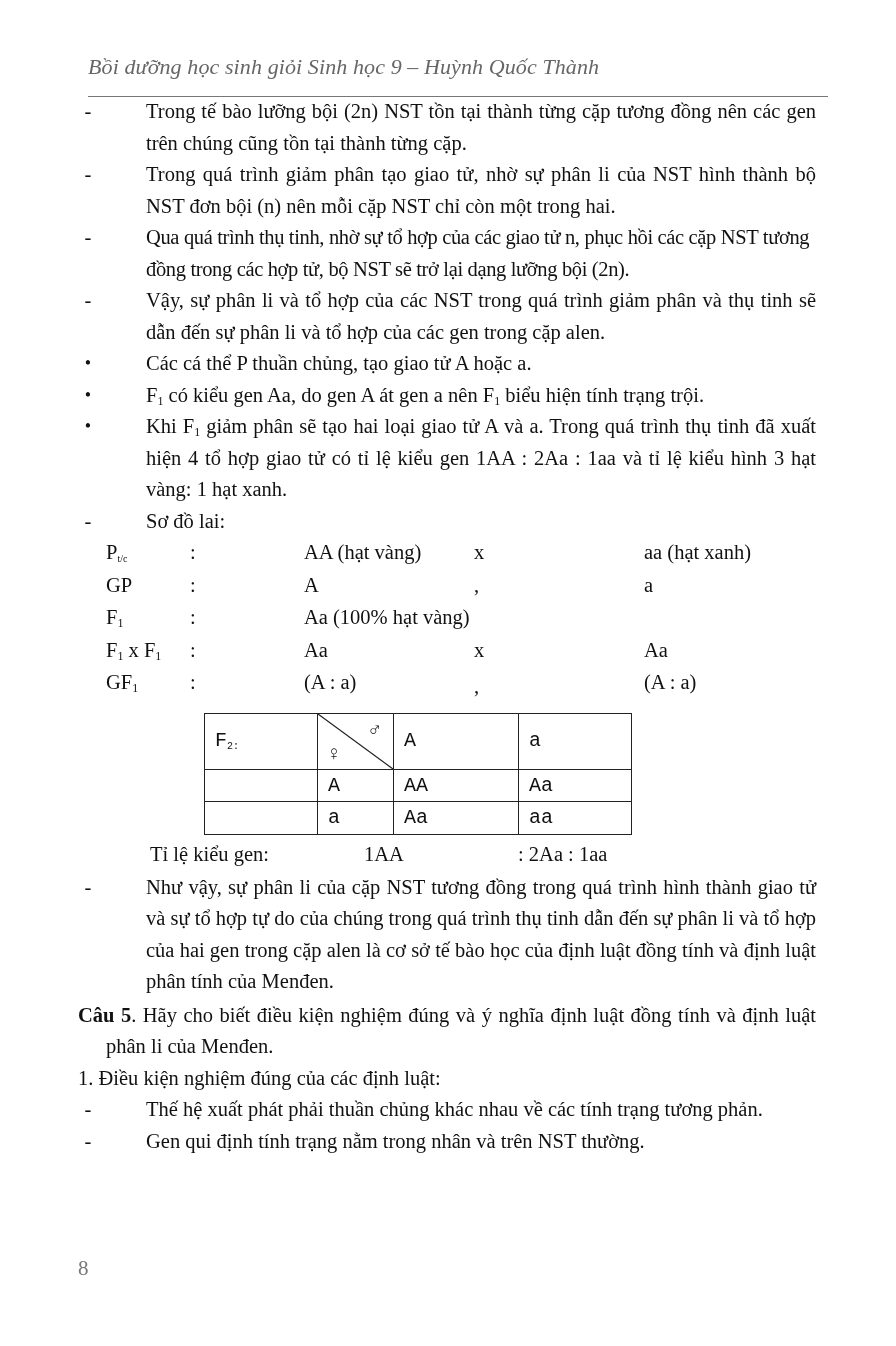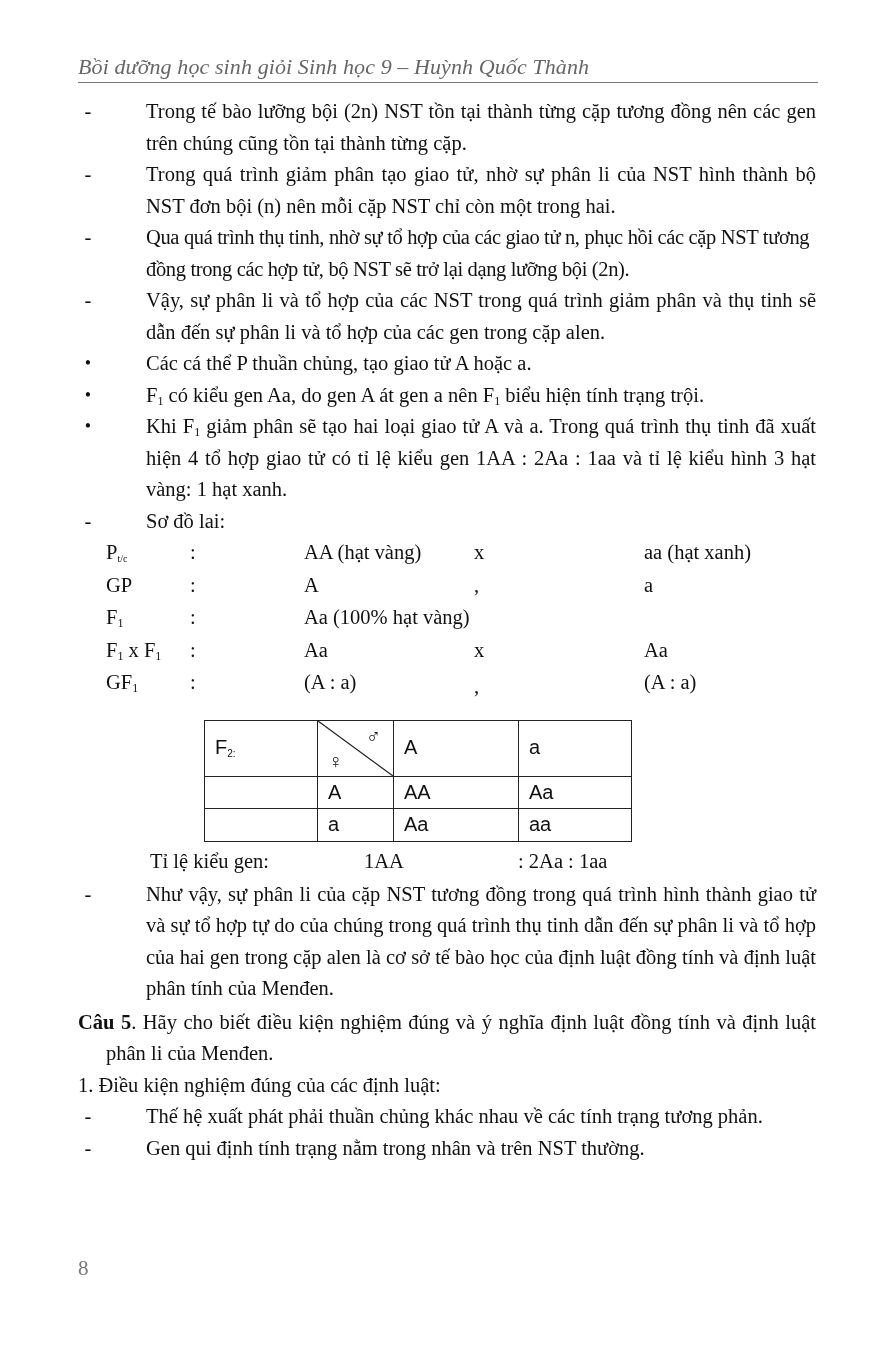--- a/index.html
+++ b/index.html
@@ -2,23 +2,23 @@
 <html><head>
   <meta charset="utf-8">
   <style>
     html, body { margin: 0; padding: 0; background: #ffffff; }
     body {
       width: 896px; height: 1346px; position: relative; overflow: hidden;
       font-family: "DejaVu Serif", "Liberation Serif", serif;
       color: #111111;
     }
     .header {
-      position: absolute; left: 78px; top: 54px; width: 740px;
+      position: absolute; left: 88px; top: 54px; width: 740px;
       border-bottom: 1.5px solid #777777;
-      padding-bottom: 2px;
+      padding-bottom: 16px;
     }
     .header-text {
       font-family: "Liberation Serif", serif;
       font-style: italic; font-size: 22px; color: #666666;
       letter-spacing: 0.1px;
     }
     .content {
       position: absolute; left: 78px; top: 96px; width: 738px;
       font-family: "Liberation Serif", serif;
       font-size: 20.5px; line-height: 31.5px;
@@ -35,22 +35,22 @@
     .scheme { padding-left: 28px; }
     .srow { position: relative; height: 32.5px; }
     .srow > span { position: absolute; top: 0; white-space: nowrap; }
     .c-lab { left: 0; }
     .c-col { left: 84px; }
     .c-left { left: 198px; }
     .c-mid { left: 368px; }
     .c-right { left: 538px; }
 
     table.punnett {
-      border-collapse: collapse; margin-left: 126px; margin-top: 20px;
-      font-family: Liberation Sans, sans-serif; font-size: 20px;
+      border-collapse: collapse; margin-left: 126px; margin-top: 13px;
+      font-family: Liberation Mono, monospace; font-size: 20px;
     }
     table.punnett td {
       border: 1.3px solid #222222; padding: 0 0 0 10px; vertical-align: middle;
     }
     table.punnett tr.r0 td { height: 55px; }
     table.punnett tr.r1 td, table.punnett tr.r2 td { height: 31px; }
     td.f2 { width: 102px; }
     td.diag {
       width: 75px; position: relative; padding: 0 !important;
     }

